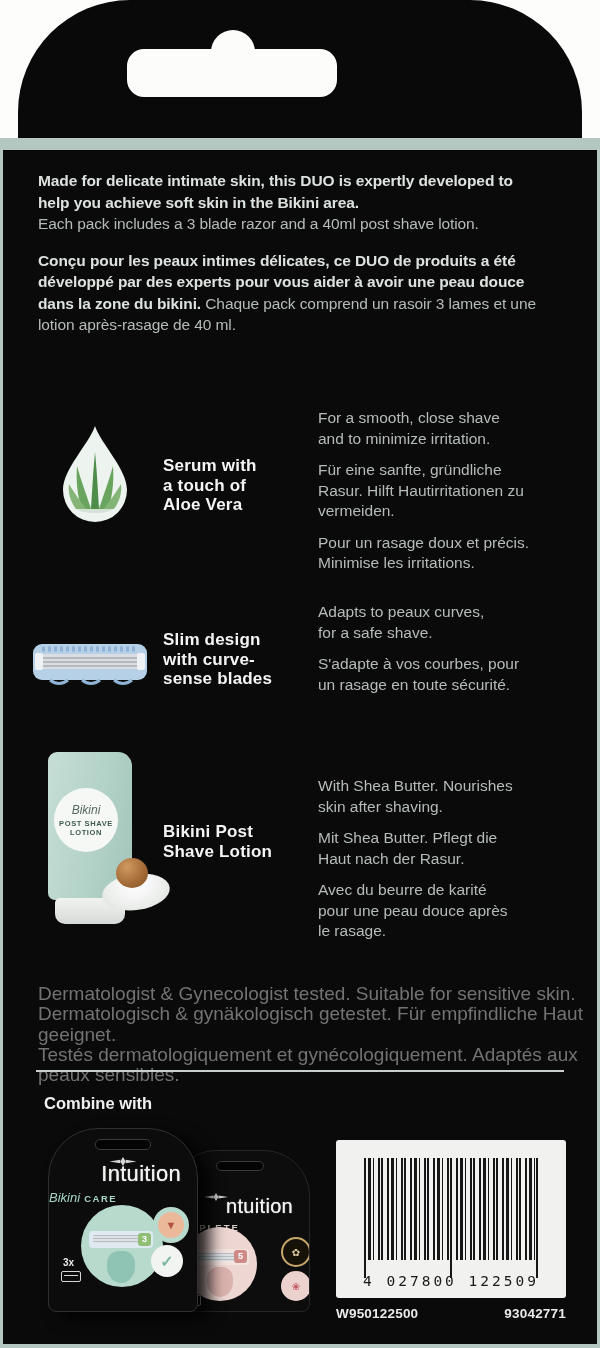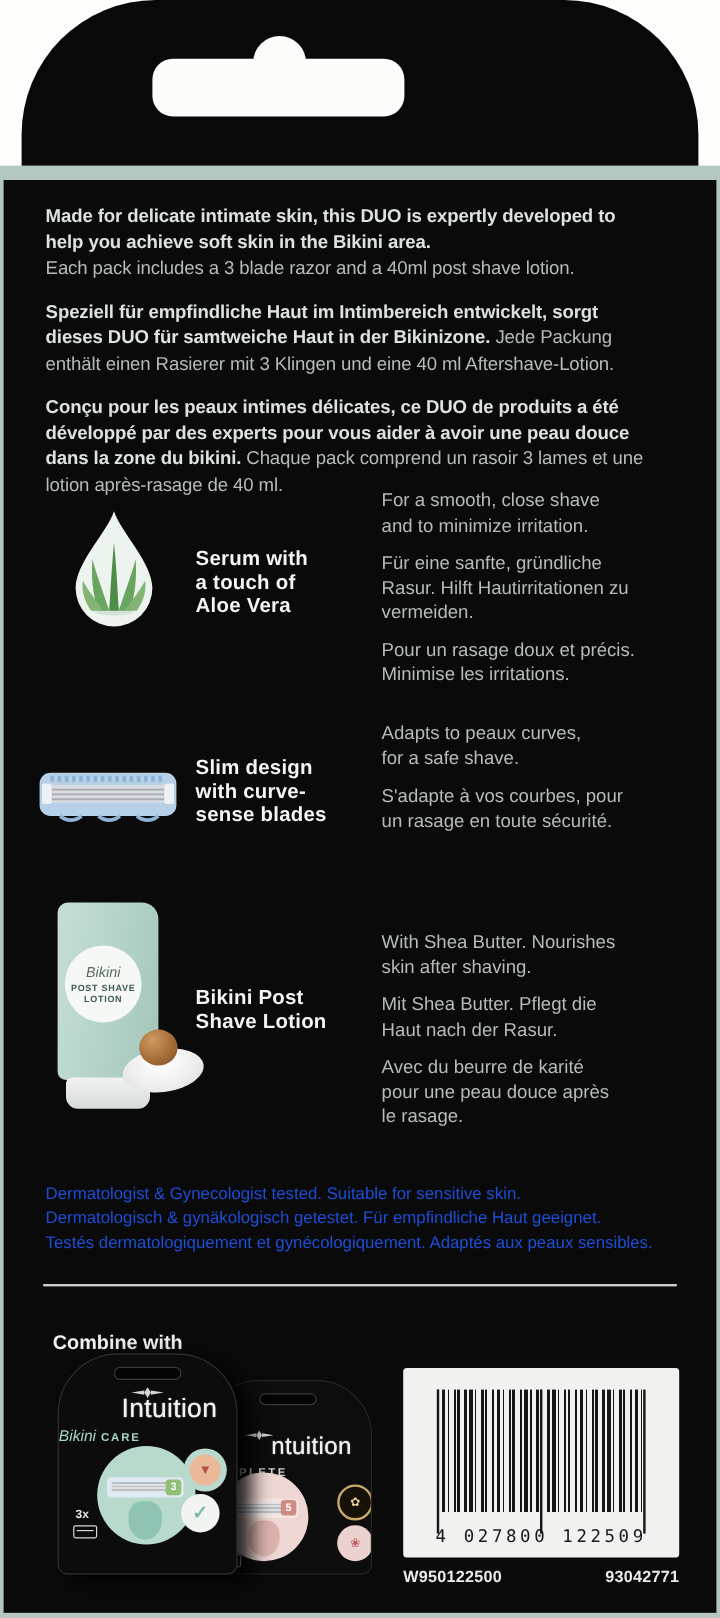--- a/index.html
+++ b/index.html
@@ -47,24 +47,24 @@
   .cap{position:absolute;left:11px;top:146px;width:70px;height:26px;border-radius:5px 5px 10px 10px;
         background:linear-gradient(#f0f2f0,#d7dbd8);}
   .shea-shell{position:absolute;left:58px;top:122px;width:68px;height:36px;border-radius:50%;
         background:radial-gradient(ellipse at 50% 30%,#ffffff 0%,#eceeec 60%,#d8dcd8 100%);
         transform:rotate(-8deg);}
   .shea-nut{position:absolute;left:72px;top:106px;width:32px;height:30px;border-radius:50%;
         background:radial-gradient(circle at 35% 30%,#cf9a60 0%,#a56c38 55%,#7e4f24 100%);}
 
   
   .claims{position:absolute;left:38px;top:984px;width:560px;}
-  .claims div{font-size:14px;line-height:20.3px;color:#1d4ed8;}
+  .claims div{font-size:19px;line-height:20.3px;color:#737373;}
 
   .divider{position:absolute;left:36px;top:1070px;width:528px;height:2px;background:#c9cfcb;}
-  .combine-label{position:absolute;left:44px;top:1094px;font-size:16.5px;font-weight:bold;color:#eef0ee;margin-top:16px;}
+  .combine-label{position:absolute;left:44px;top:1094px;font-size:16.5px;font-weight:bold;color:#eef0ee;}
 
   
   .pack{position:absolute;box-sizing:border-box;overflow:hidden;}
   .pack-complete{left:170px;top:1150px;width:140px;height:162px;background:#0d0d0d;
         border:1px solid #262626;border-radius:46px 46px 8px 8px;z-index:1;}
   .pack-bikini{left:48px;top:1128px;width:150px;height:184px;background:#0c0c0c;
         border:1px solid #303030;border-radius:50px 50px 8px 8px;z-index:2;
         box-shadow:12px 6px 16px rgba(0,0,0,0.85);}
   .slit{position:absolute;left:50%;transform:translateX(-50%);top:10px;width:54px;height:9px;
         background:#040404;border:1px solid #3a3a3a;border-radius:5px;}
@@ -118,23 +118,20 @@
   <div class="euro-slot-bump"></div>
   <div class="euro-slot"></div>
   <div class="edge-stripe"></div>
 
   <div class="panel"></div>
 
   <div class="intro">
     <p><span class="b">Made for delicate intimate skin, this DUO is expertly developed to
 help you achieve soft skin in the Bikini area.</span><span class="r">
 Each pack includes a 3 blade razor and a 40ml post shave lotion.</span></p>
-    <p><span class="b">Speziell für empfindliche Haut im Intimbereich entwickelt, sorgt
-dieses DUO für samtweiche Haut in der Bikinizone.</span><span class="r"> Jede Packung
-enthält einen Rasierer mit 3 Klingen und eine 40 ml Aftershave-Lotion.</span></p>
     <p><span class="b">Conçu pour les peaux intimes délicates, ce DUO de produits a été
 développé par des experts pour vous aider à avoir une peau douce
 dans la zone du bikini.</span><span class="r"> Chaque pack comprend un rasoir 3 lames et une
 lotion après-rasage de 40 ml.</span></p>
   </div>
 
   <div class="aloe-icon">
     <svg viewBox="0 0 74 100" width="74" height="100">
       <path d="M37 2 C31 20 5 45 5 66 a32 32 0 0 0 64 0 C69 45 43 20 37 2 Z" fill="#edf3ee"></path>
       <ellipse cx="37" cy="85" rx="17" ry="4" fill="#d4e3d6"></ellipse>

